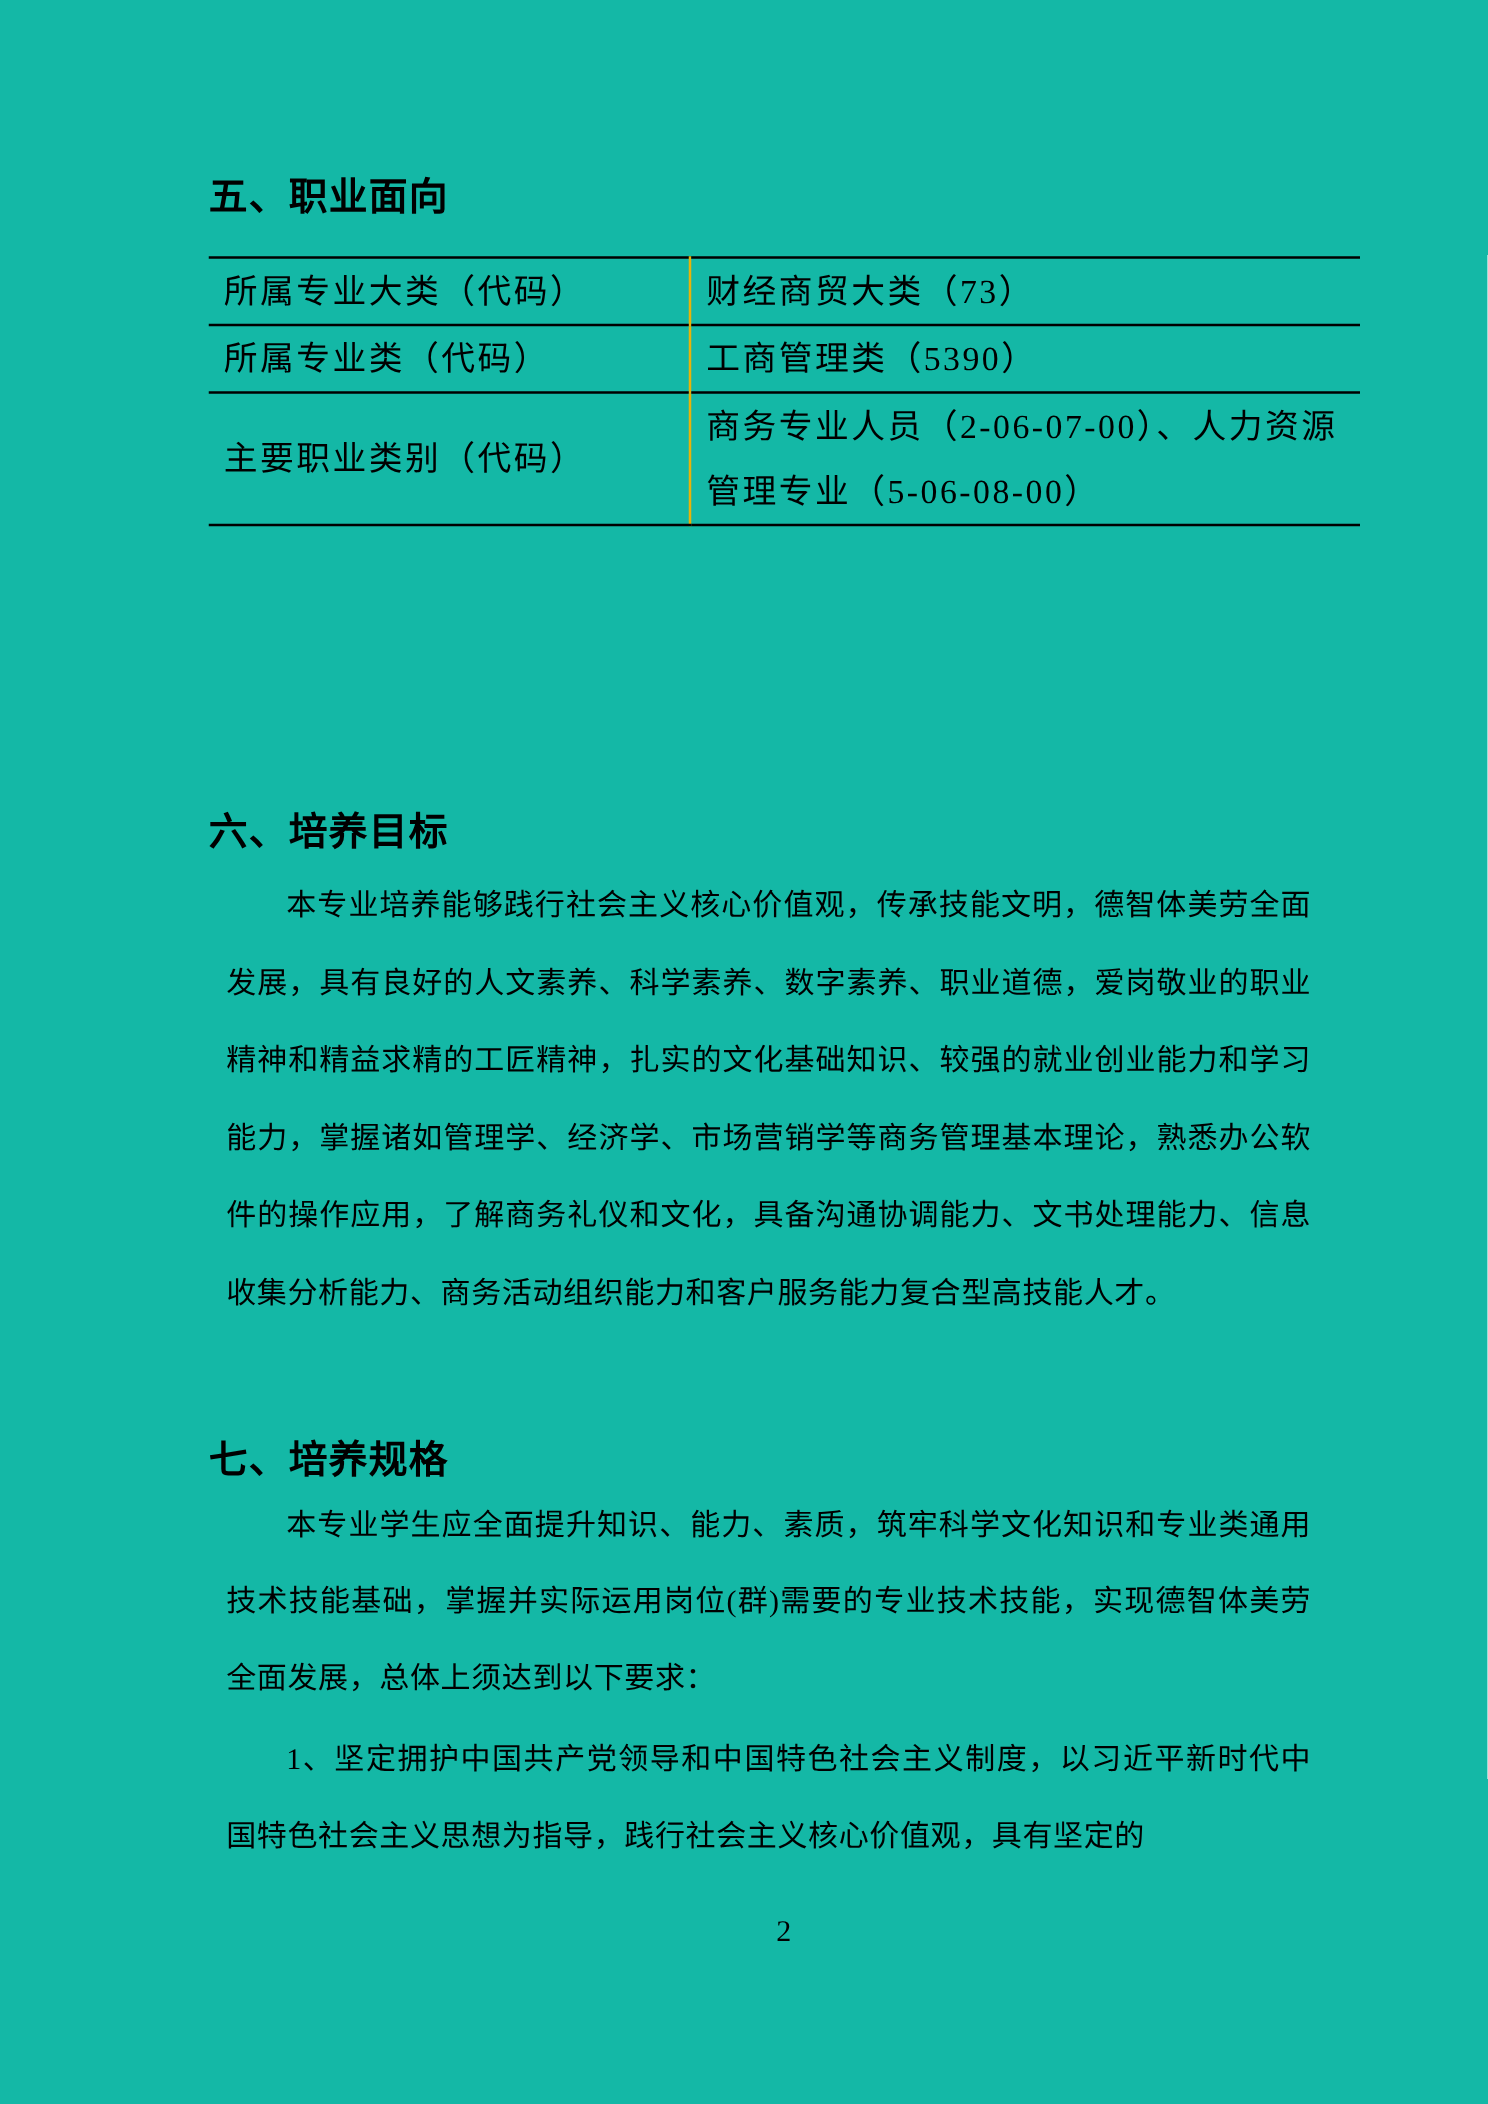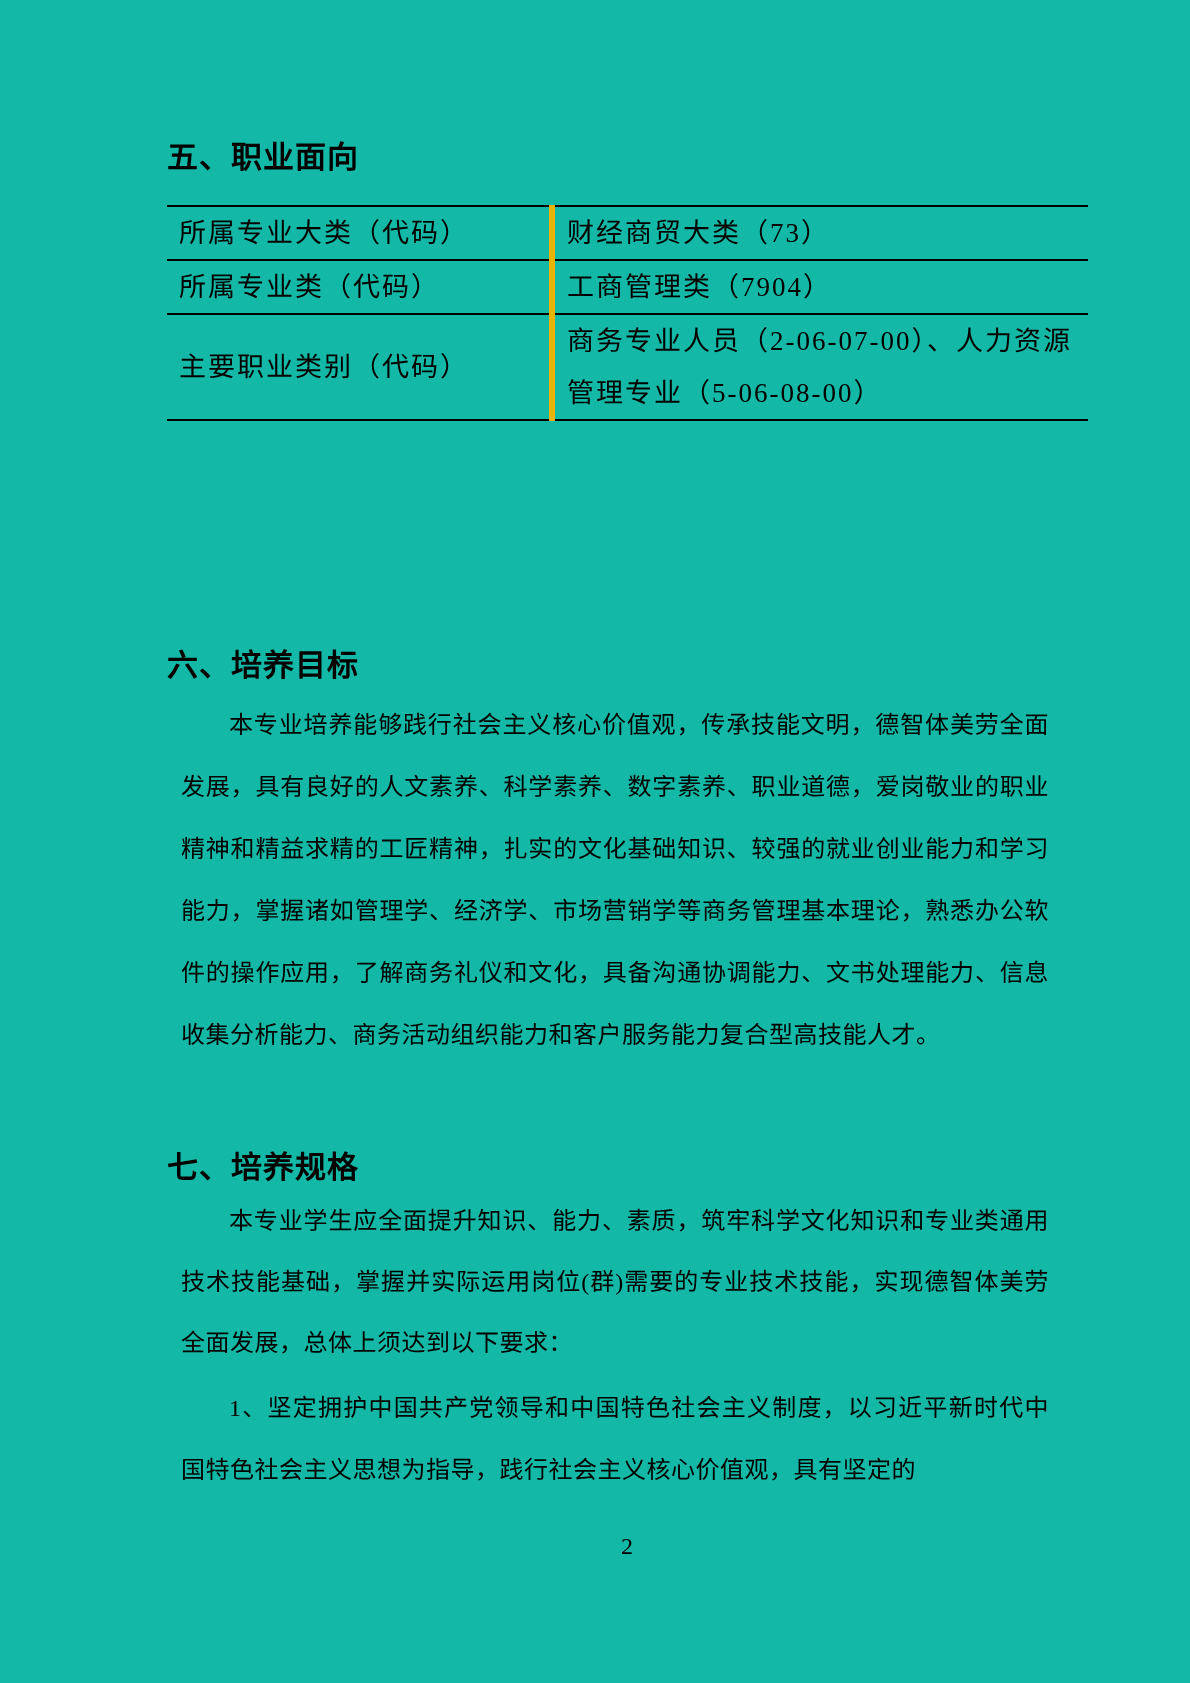--- a/index.html
+++ b/index.html
@@ -33,21 +33,21 @@
   }
   .doc-table td {
     border-top:2px solid #000;
     padding:0 12px;
     vertical-align:middle;
     line-height:52px;
   }
   .doc-table tr:last-child td { border-bottom:2px solid #000; }
   .doc-table td.lbl {
     width:385px;
-    border-right:6px solid #eab308;
+    border-right:2px solid #eab308;
   }
   .doc-table td.val { width:536px; }
 
   .para {
     position:absolute; left:181px;
     width:868px;
     font-size:24px;
     letter-spacing:0.5px;
     line-height:62px;
     text-align:justify;
@@ -72,21 +72,21 @@
   <div class="sec-heading" id="heading-career">五、职业面向</div>
 
   <table class="doc-table">
     <tbody>
       <tr>
         <td class="lbl">所属专业大类（代码）</td>
         <td class="val">财经商贸大类（73）</td>
       </tr>
       <tr>
         <td class="lbl">所属专业类（代码）</td>
-        <td class="val">工商管理类（7904）</td>
+        <td class="val">工商管理类（5390）</td>
       </tr>
       <tr>
         <td class="lbl">主要职业类别（代码）</td>
         <td class="val">商务专业人员（2-06-07-00）、人力资源管理专业（5-06-08-00）</td>
       </tr>
     </tbody>
   </table>
 
   <div class="sec-heading" id="heading-goal">六、培养目标</div>
 

